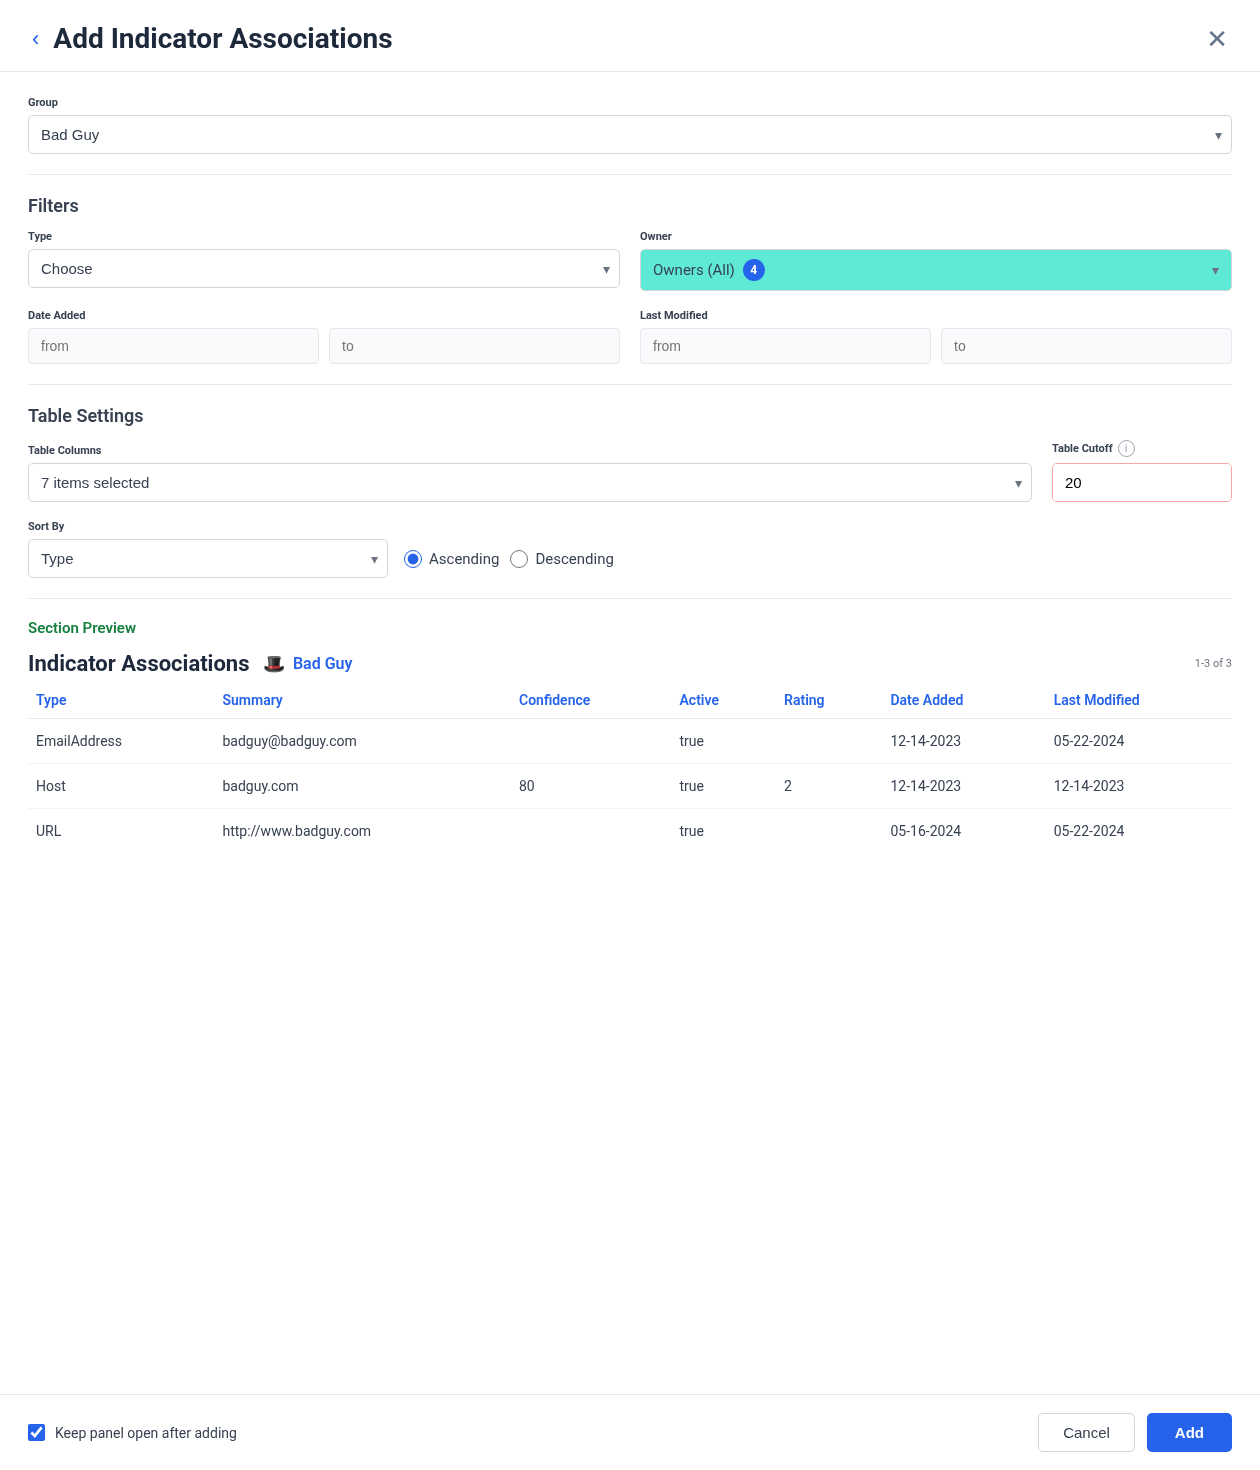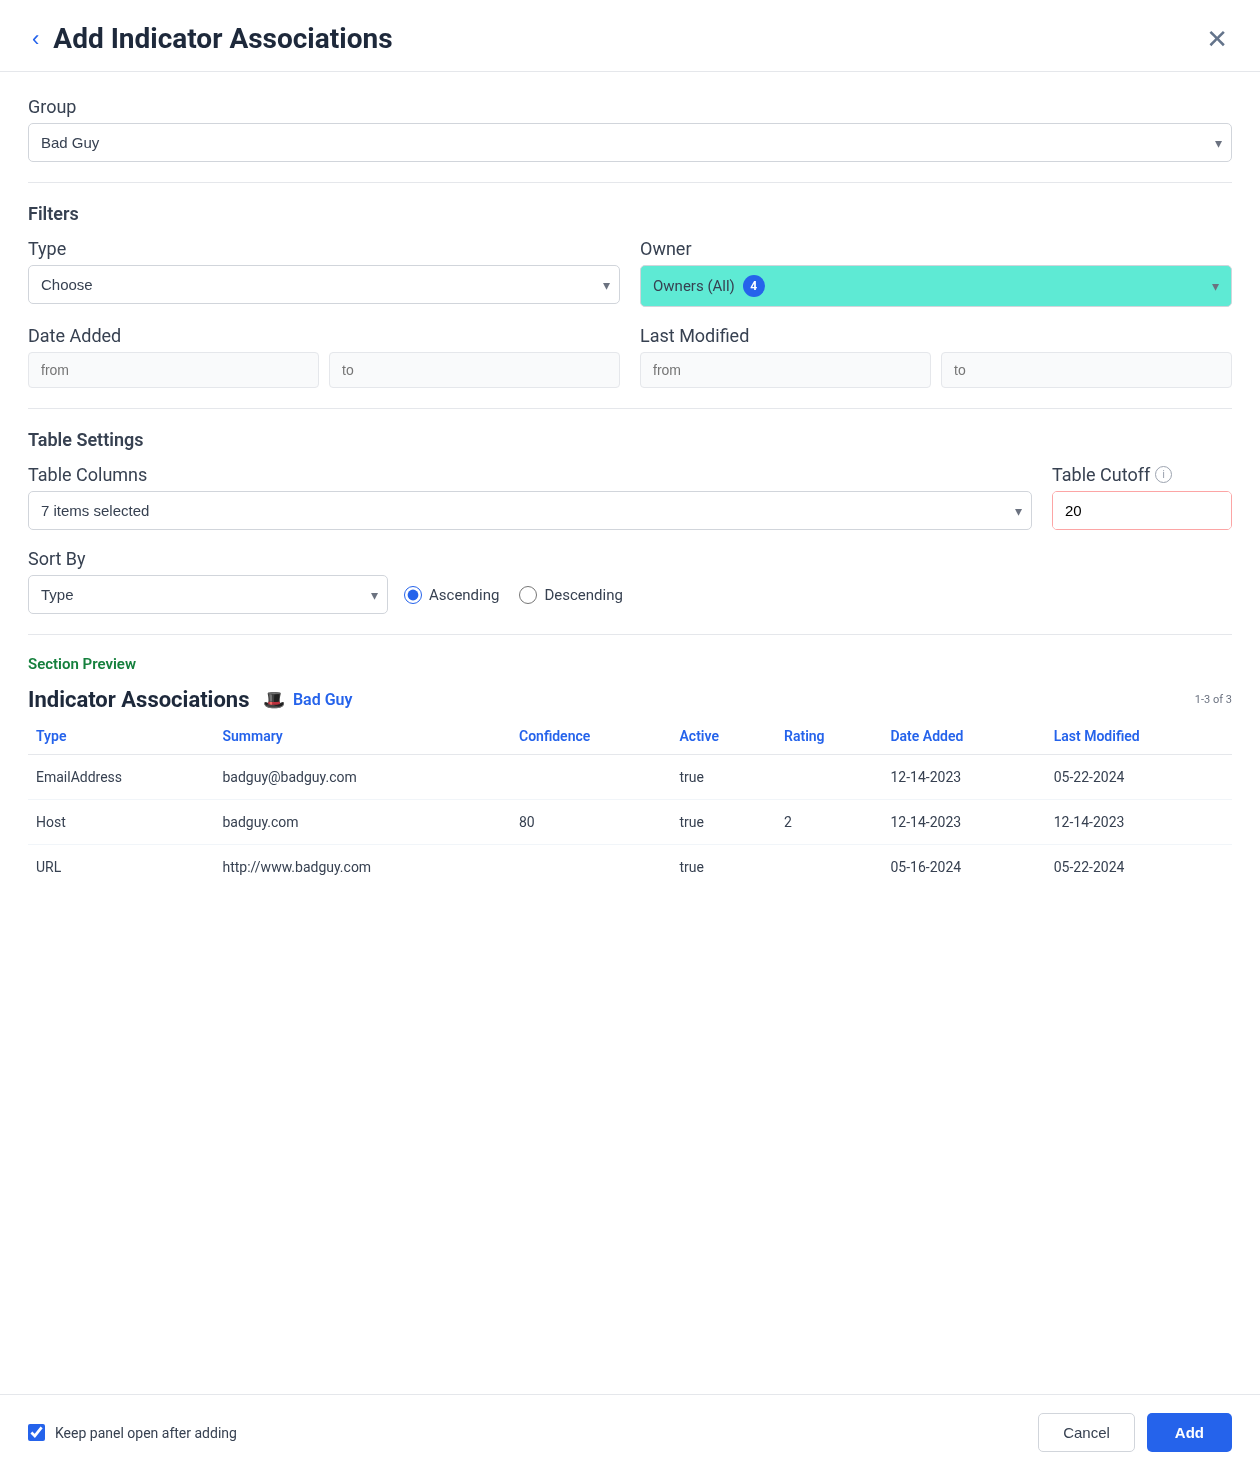--- a/index.html
+++ b/index.html
@@ -55,22 +55,22 @@
     .panel-body {
       padding: 24px 28px;
       flex: 1;
     }
     .section-divider {
       border: none;
       border-top: 1px solid #e5e7eb;
       margin: 20px 0;
     }
     .field-label {
-      font-size: 18px;
-      font-weight: 400;
+      font-size: 11px;
+      font-weight: 700;
       color: #374151;
       margin-bottom: 6px;
     }
     .select-wrapper {
       position: relative;
       width: 100%;
     }
     .select-control {
       width: 100%;
       appearance: none;
@@ -205,21 +205,21 @@
       align-items: center;
       gap: 16px;
     }
     .sort-select-wrapper {
       width: 360px;
       position: relative;
     }
     .radio-group {
       display: flex;
       align-items: center;
-      gap: 20px;
+      gap: 11px;
       justify-content: center;
     }
     .radio-option {
       display: flex;
       align-items: center;
       gap: 7px;
       cursor: pointer;
     }
     .radio-input {
       width: 18px;

